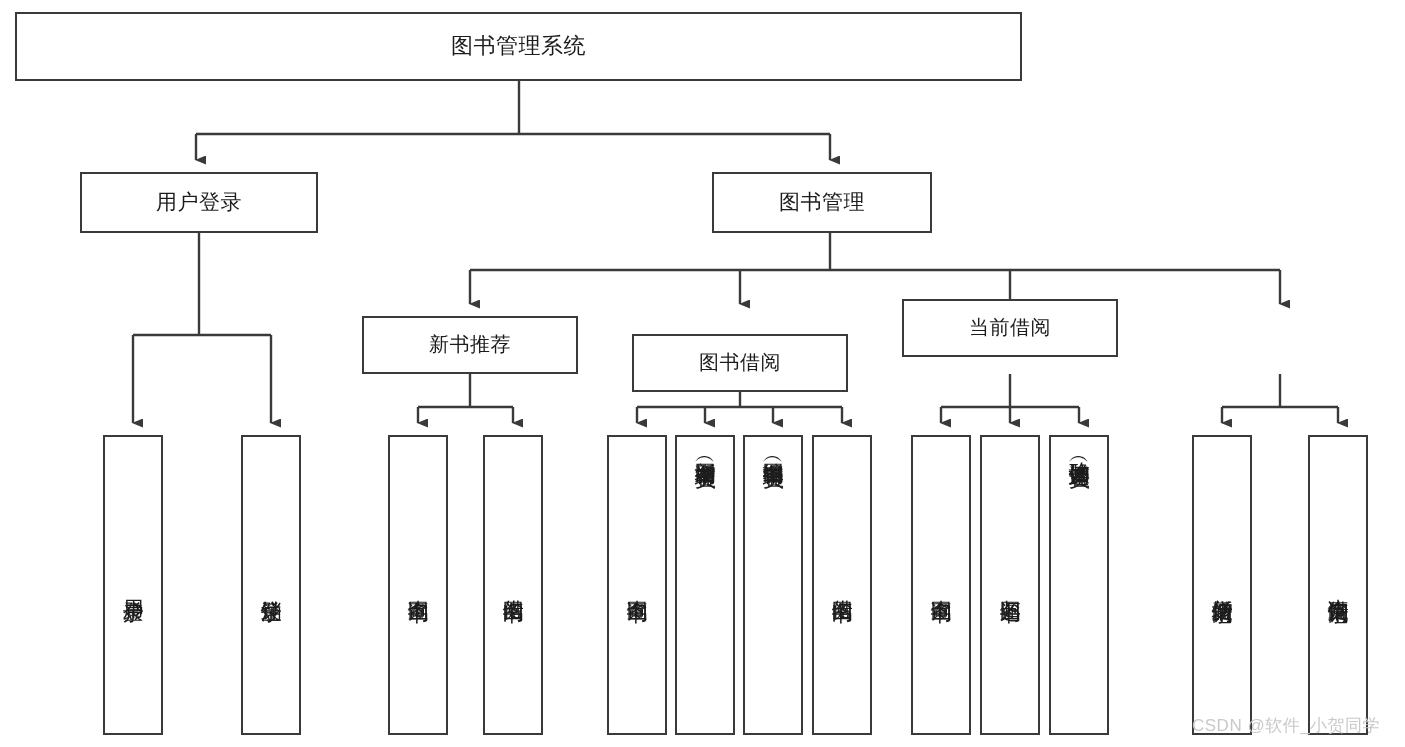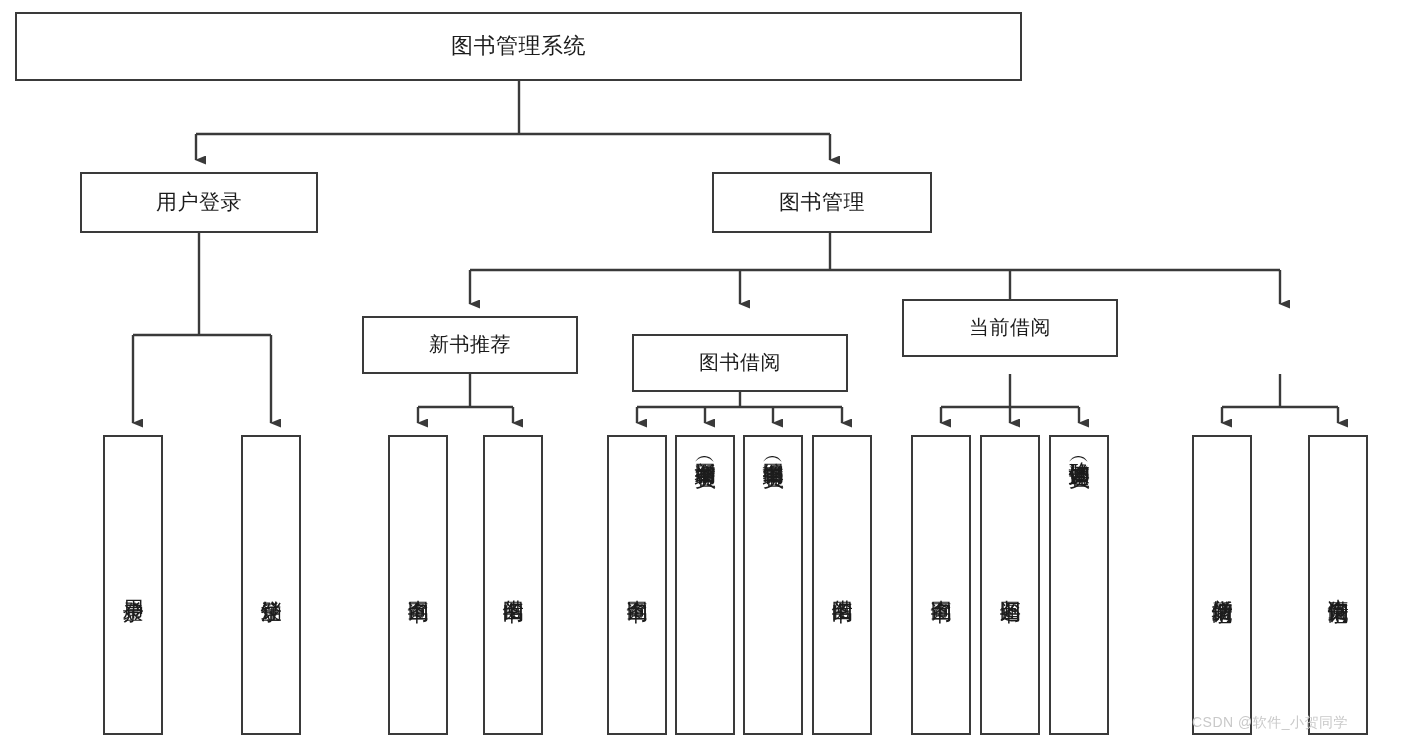--- a/index.html
+++ b/index.html
@@ -51,21 +51,21 @@
   .node-leaf .node-label {
     writing-mode: vertical-rl;
     text-orientation: upright;
     font-size: 21px;
     line-height: 1.35;
     letter-spacing: 1px;
     white-space: nowrap;
   }
   .watermark {
     position: absolute;
-    font-size: 14px;
+    font-size: 17px;
     color: #c9c9c9;
     white-space: nowrap;
     letter-spacing: 0.5px;
     pointer-events: none;
   }
 </style>
 </head>
 <body>
 
 <div id="diagram-root">

